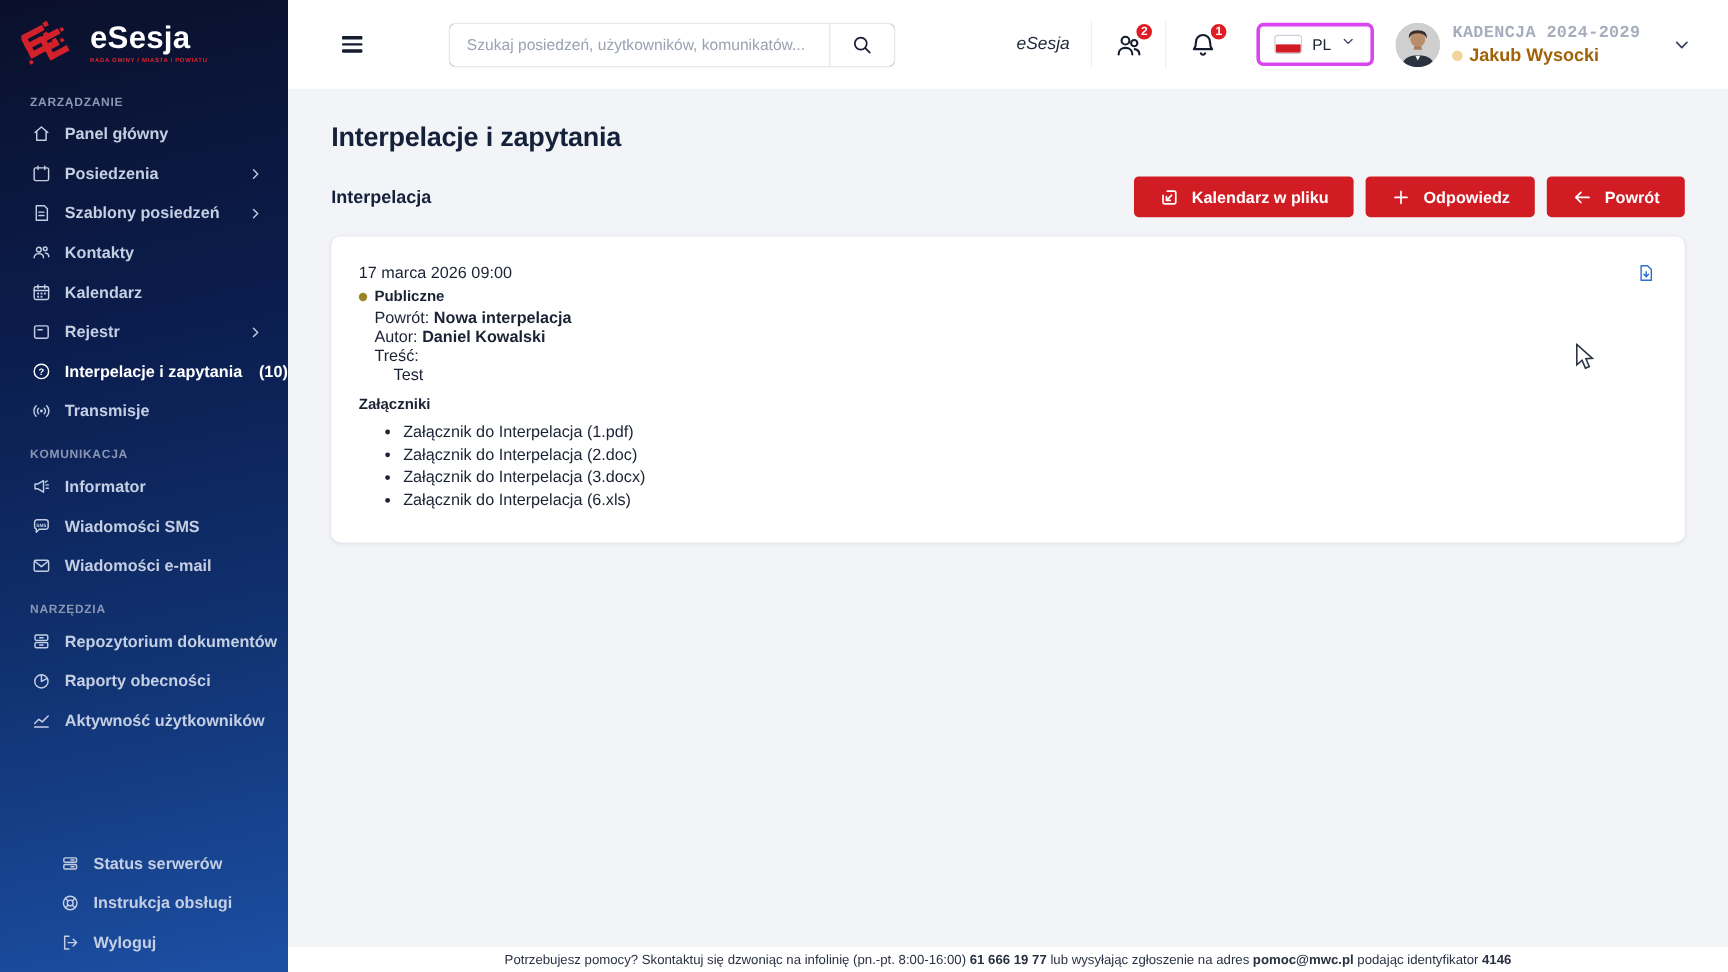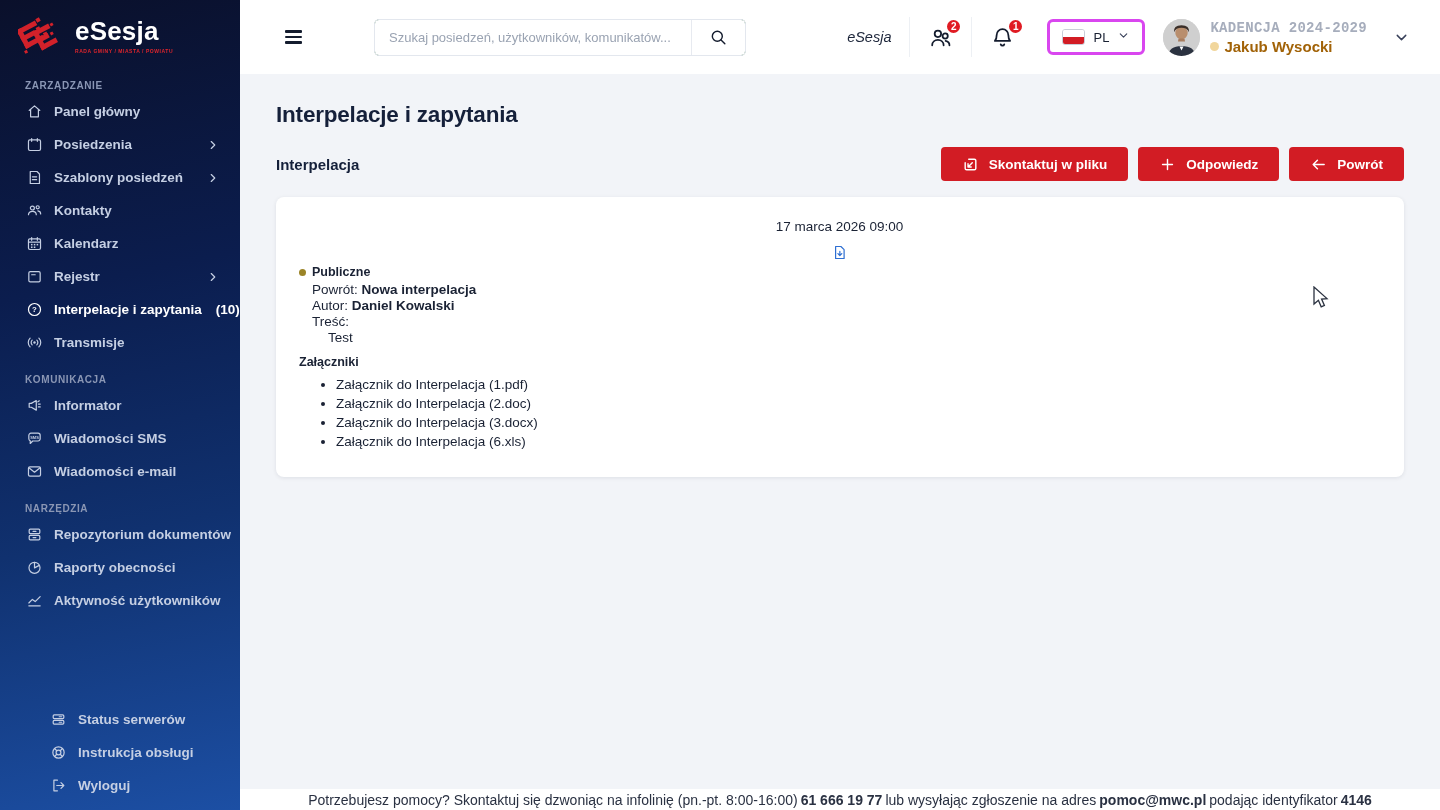--- a/index.html
+++ b/index.html
@@ -77,37 +77,37 @@
   .page-title { margin-top:28px; font-size:22.5px; font-weight:700; color:#15203a; letter-spacing:-0.2px; }
   .toolbar { margin-top:19px; display:flex; align-items:center; justify-content:space-between; }
   .subtitle { font-size:15px; font-weight:700; color:#15203a; }
   .btn-row { display:flex; gap:10px; }
   .btn { height:34px; background:#d21c24; color:#fff; border:none; border-radius:4px;
     font-size:13.5px; font-weight:700; padding:0 21px; display:flex; align-items:center; gap:10px;
     cursor:pointer; font-family:"Liberation Sans",sans-serif; }
   .btn svg { width:17px; height:17px; stroke:#fff; fill:none; stroke-width:2; stroke-linecap:round; stroke-linejoin:round; }
   .card { margin-top:16px; background:#fff; border-radius:8px; box-shadow:0 1px 4px rgba(16,24,40,.09);
     min-height:236px; position:relative; padding:22px 24px 26px 23px; }
-  .card-head { display:flex; justify-content:space-between; align-items:center; gap:10px;flex-direction:column; }
+  .card-head { display:flex; justify-content:space-between; align-items:center; gap:10px; }
   .card-date { font-size:13.5px; color:#1a2234; }
   .dl-icon { display:flex; cursor:pointer; }
   .dl-icon svg { width:17px; height:17px; stroke:#2e6fd2; fill:none; stroke-width:1.7; stroke-linecap:round; stroke-linejoin:round; }
   .card-body { margin-top:3px; font-size:13.5px; line-height:16px; color:#1a2234; }
   .vis-row { display:flex; align-items:center; gap:6px; }
   .vis-dot { width:7px; height:7px; border-radius:50%; background:#9b8427; }
   .vis-label { font-size:12.5px; font-weight:700; }
   .fields { margin-left:13px; margin-top:2px; }
   .field b { font-weight:700; }
   .content-value { margin-left:16px; }
   .att-header { margin-top:8px; font-size:12.5px; font-weight:700; }
   .att-list { margin-top:5px; padding-left:37px; }
   .att-list li { font-size:13.5px; line-height:19px; cursor:pointer; }
   
   .footer { position:absolute; left:240px; right:0; bottom:0; height:21px; background:#fff;
-    display:flex; align-items:center; justify-content:center; font-size:14px; color:#2a3142; gap:3px; }
+    display:flex; align-items:center; justify-content:center; font-size:11px; color:#2a3142; gap:3px; }
   .footer b { font-weight:700; }
   
   .cursor { position:absolute; left:1313px; top:286px; width:17px; height:24px; z-index:50; pointer-events:none; }
 </style>
 </head>
 <body>
 
 <div class="sidebar">
   <div class="logo">
     <svg class="logo-mark" viewBox="0 0 48 46">
@@ -425,21 +425,21 @@
   <h1 class="page-title">Interpelacje i zapytania</h1>
 
   <div class="toolbar">
     <span class="subtitle">Interpelacja</span>
     <div class="btn-row">
       <button class="btn">
         <svg viewBox="0 0 24 24">
             <path d="M9.5 4.5 H17.5 a2 2 0 0 1 2 2 V17.5 a2 2 0 0 1 -2 2 H6.5 a2 2 0 0 1 -2 -2 V9.5"></path>
             <path d="M14.5 9.5 L8.5 15.5 M8.5 11 V15.5 H13"></path>
           </svg>
-        <span>Skontaktuj w pliku</span>
+        <span>Kalendarz w pliku</span>
       </button>
       <button class="btn">
         <svg viewBox="0 0 24 24">
             <path d="M12 5v14 M5 12h14"></path>
           </svg>
         <span>Odpowiedz</span>
       </button>
       <button class="btn">
         <svg viewBox="0 0 24 24">
             <path d="M20 12 H4.5 M10.5 6 L4.5 12 L10.5 18"></path>

